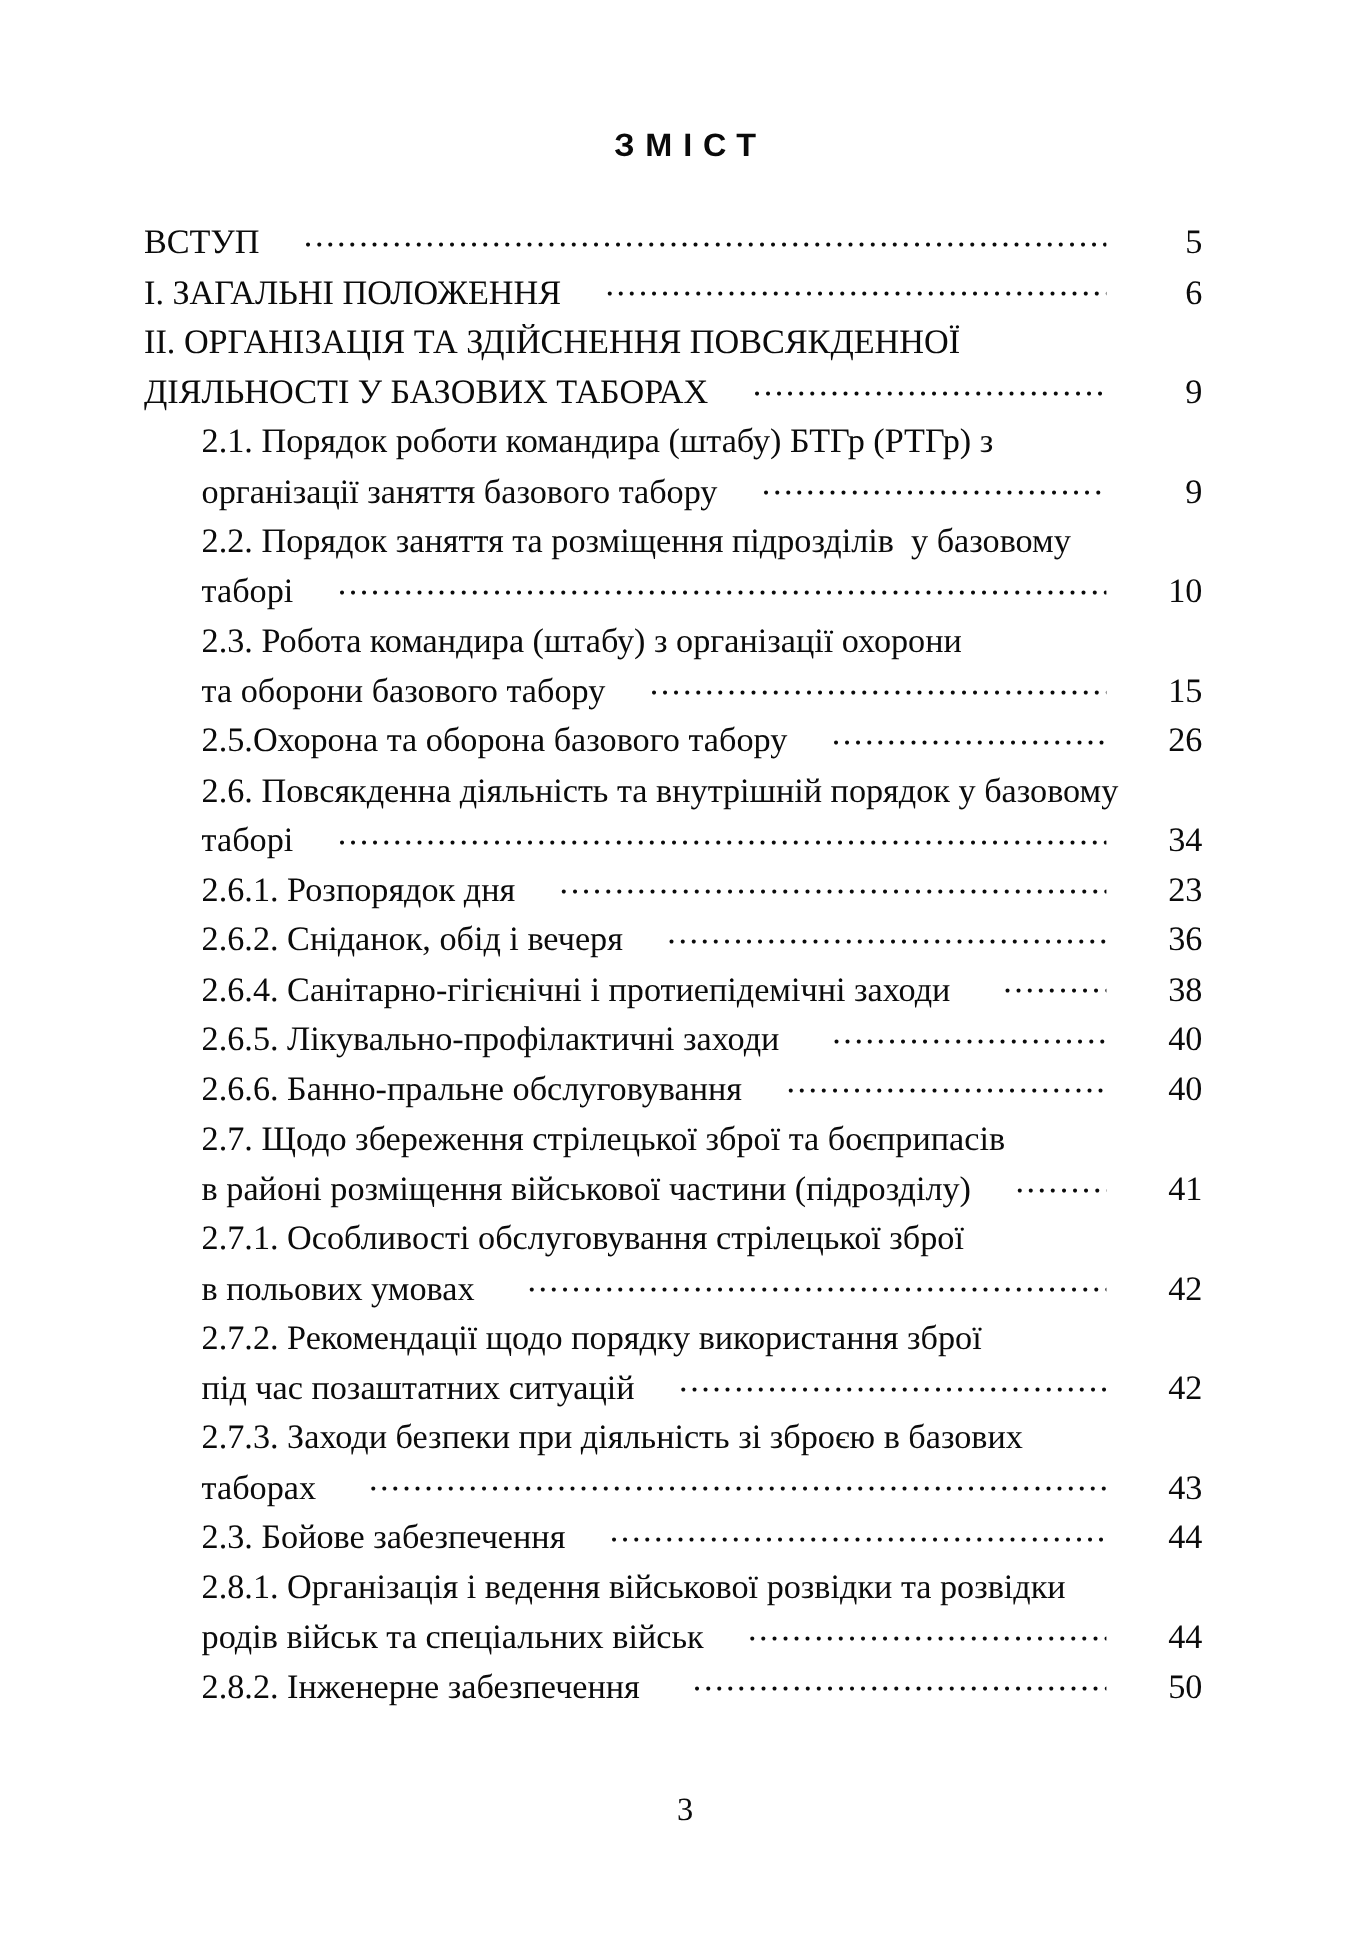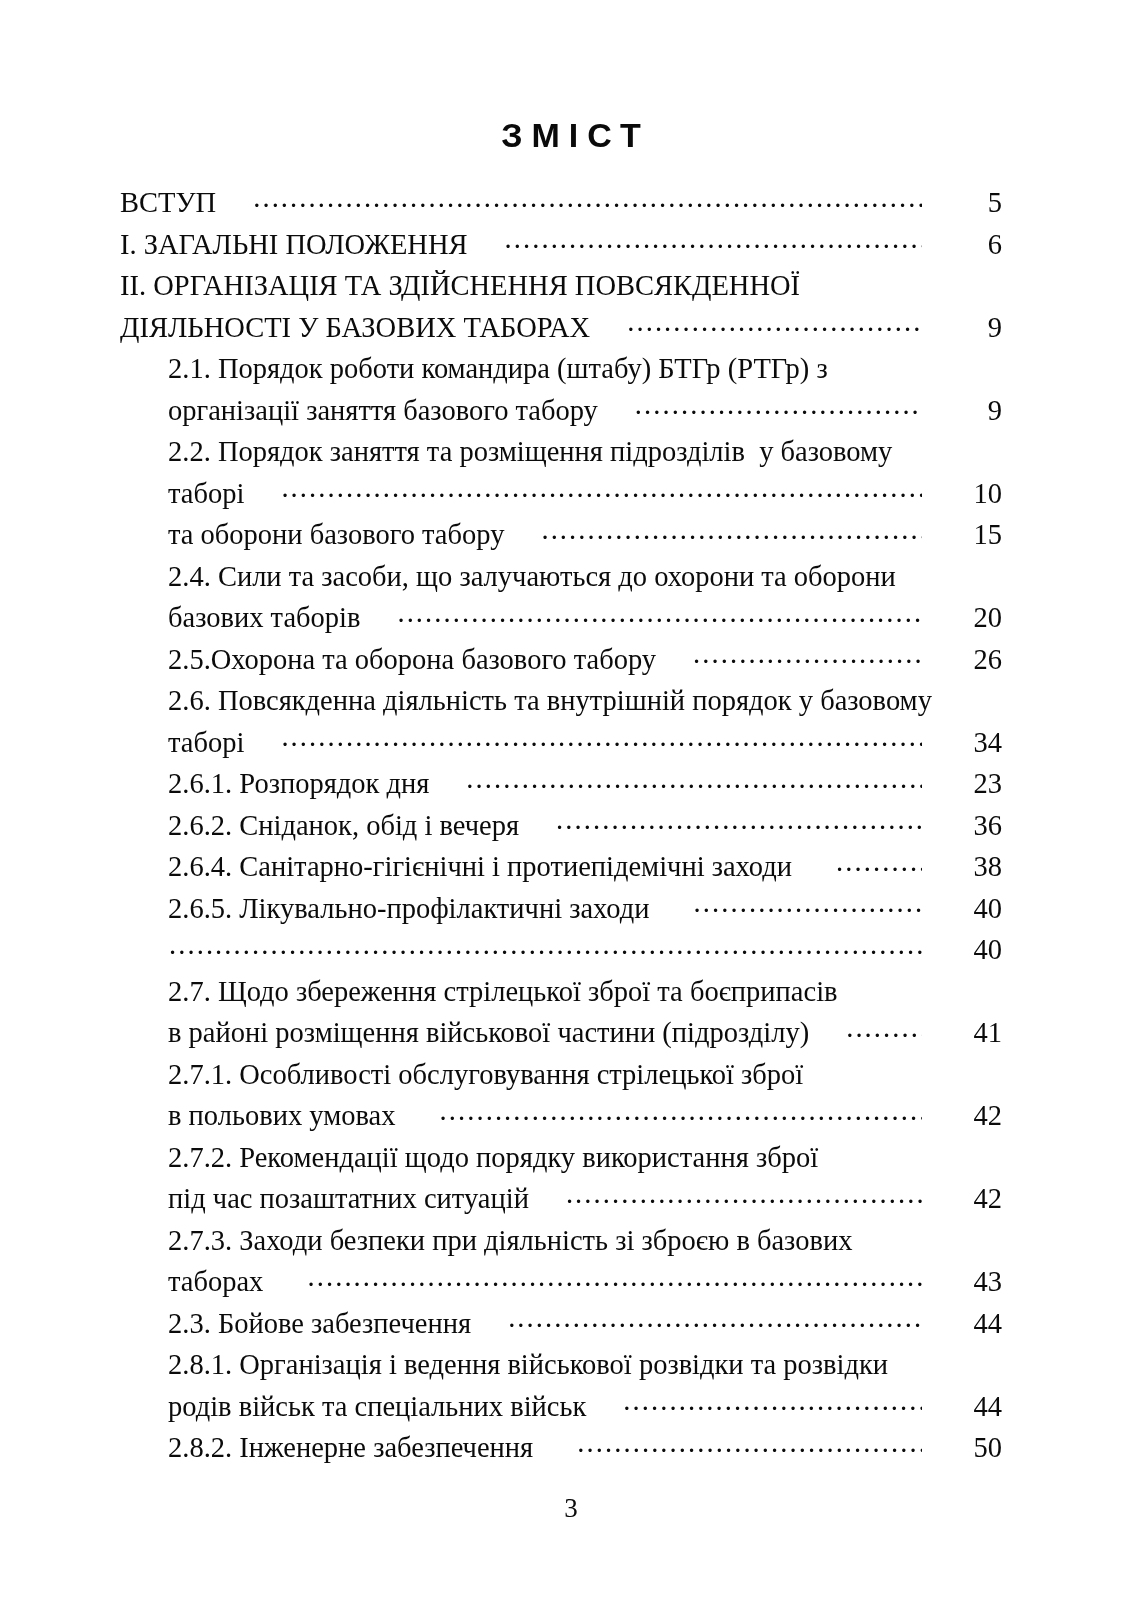--- a/index.html
+++ b/index.html
@@ -15,26 +15,26 @@
     background: #ffffff;
     overflow: hidden;
     font-family: "Liberation Serif", "DejaVu Serif", serif;
     color: #000000;
   }
 
   
   .doc-title {
     position: absolute;
     left: 0;
-    top: 116px;
+    top: 106px;
     width: 1142px;
     text-align: center;
     font-family: "Liberation Sans", "DejaVu Sans", sans-serif;
     font-weight: bold;
-    font-size: 34px;
+    font-size: 27px;
     letter-spacing: 9px;
     text-indent: 9px;
     color: #0a0a0a;
   }
 
   
   .toc {
     position: absolute;
     left: 120px;
     top: 182px;
@@ -154,38 +154,31 @@
           <span class="txt">2.2. Порядок заняття та розміщення підрозділів  у базовому</span>
           <span class="pg empty"></span>
         </div>
         <div class="row">
           <span class="txt">таборі</span>
           <span class="leader"></span>
           <span class="pg">10</span>
         </div>
       </div>
       <div class="entry lvl2">
+        <div class="row nolead">
+          <span class="txt">2.3. Робота командира (штабу) з організації охорони</span>
+          <span class="pg empty"></span>
+        </div>
         <div class="row">
           <span class="txt">та оборони базового табору</span>
           <span class="leader"></span>
           <span class="pg">15</span>
         </div>
       </div>
       <div class="entry lvl2">
-        <div class="row nolead">
-          <span class="txt">2.4. Сили та засоби, що залучаються до охорони та оборони</span>
-          <span class="pg empty"></span>
-        </div>
-        <div class="row">
-          <span class="txt">базових таборів</span>
-          <span class="leader"></span>
-          <span class="pg">20</span>
-        </div>
-      </div>
-      <div class="entry lvl2">
         <div class="row">
           <span class="txt">2.5.Охорона та оборона базового табору</span>
           <span class="leader"></span>
           <span class="pg">26</span>
         </div>
       </div>
       <div class="entry lvl2">
         <div class="row nolead">
           <span class="txt">2.6. Повсякденна діяльність та внутрішній порядок у базовому</span>
           <span class="pg empty"></span>
@@ -219,20 +212,21 @@
       </div>
       <div class="entry lvl2">
         <div class="row">
           <span class="txt">2.6.5. Лікувально-профілактичні заходи </span>
           <span class="leader"></span>
           <span class="pg">40</span>
         </div>
       </div>
       <div class="entry lvl2">
         <div class="row">
+          <span class="txt">2.6.6. Банно-пральне обслуговування</span>
           <span class="leader"></span>
           <span class="pg">40</span>
         </div>
       </div>
       <div class="entry lvl2">
         <div class="row nolead">
           <span class="txt">2.7. Щодо збереження стрілецької зброї та боєприпасів</span>
           <span class="pg empty"></span>
         </div>
         <div class="row">

